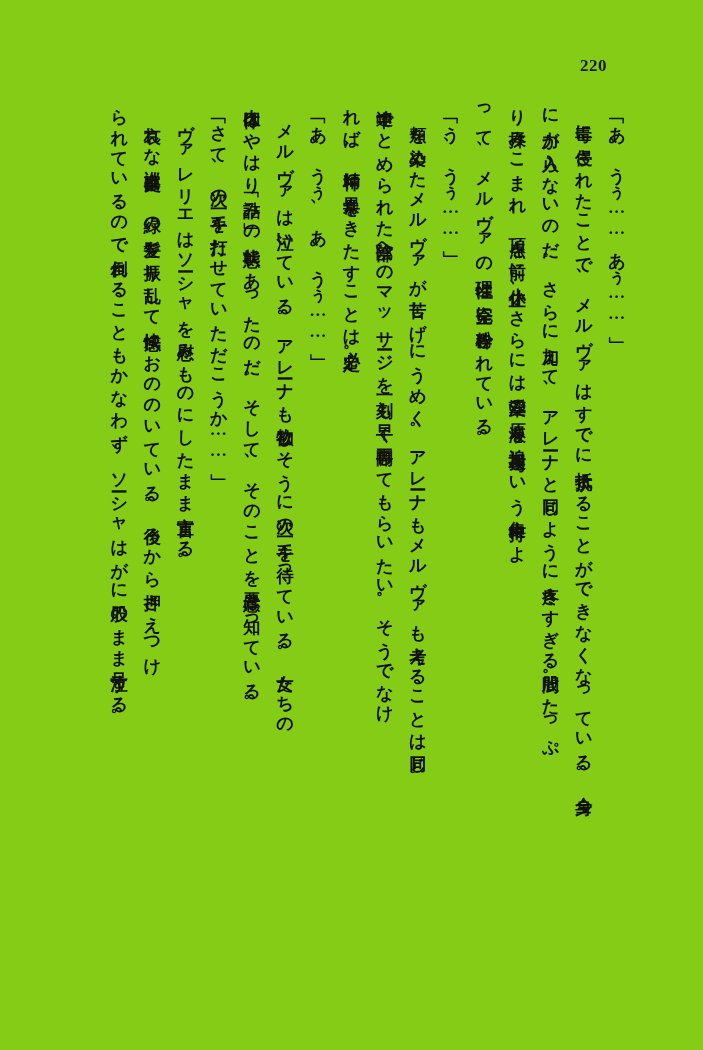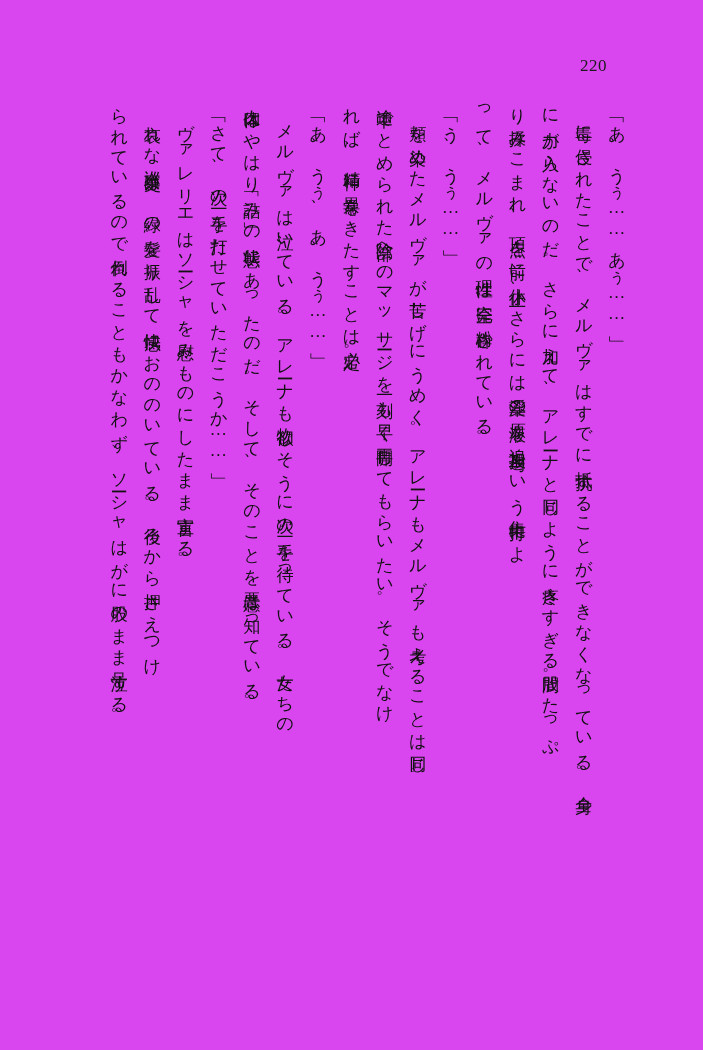--- a/index.html
+++ b/index.html
@@ -12,21 +12,22 @@
     height: 1050px;
     position: relative;
     font-family: "Liberation Serif", "DejaVu Serif", serif;
     color: #111111;
     overflow: hidden;
   }
 
   .page {
     position: absolute;
     inset: 0;
-    background: #d946ef;
+    background: #84cc16;
+    font-weight: bold;
   }
 
   
   .page-number {
     position: absolute;
     top: 56px;
     right: 96px;
     font-size: 17px;
     letter-spacing: 0.5px;
     color: #1a1a1a;

